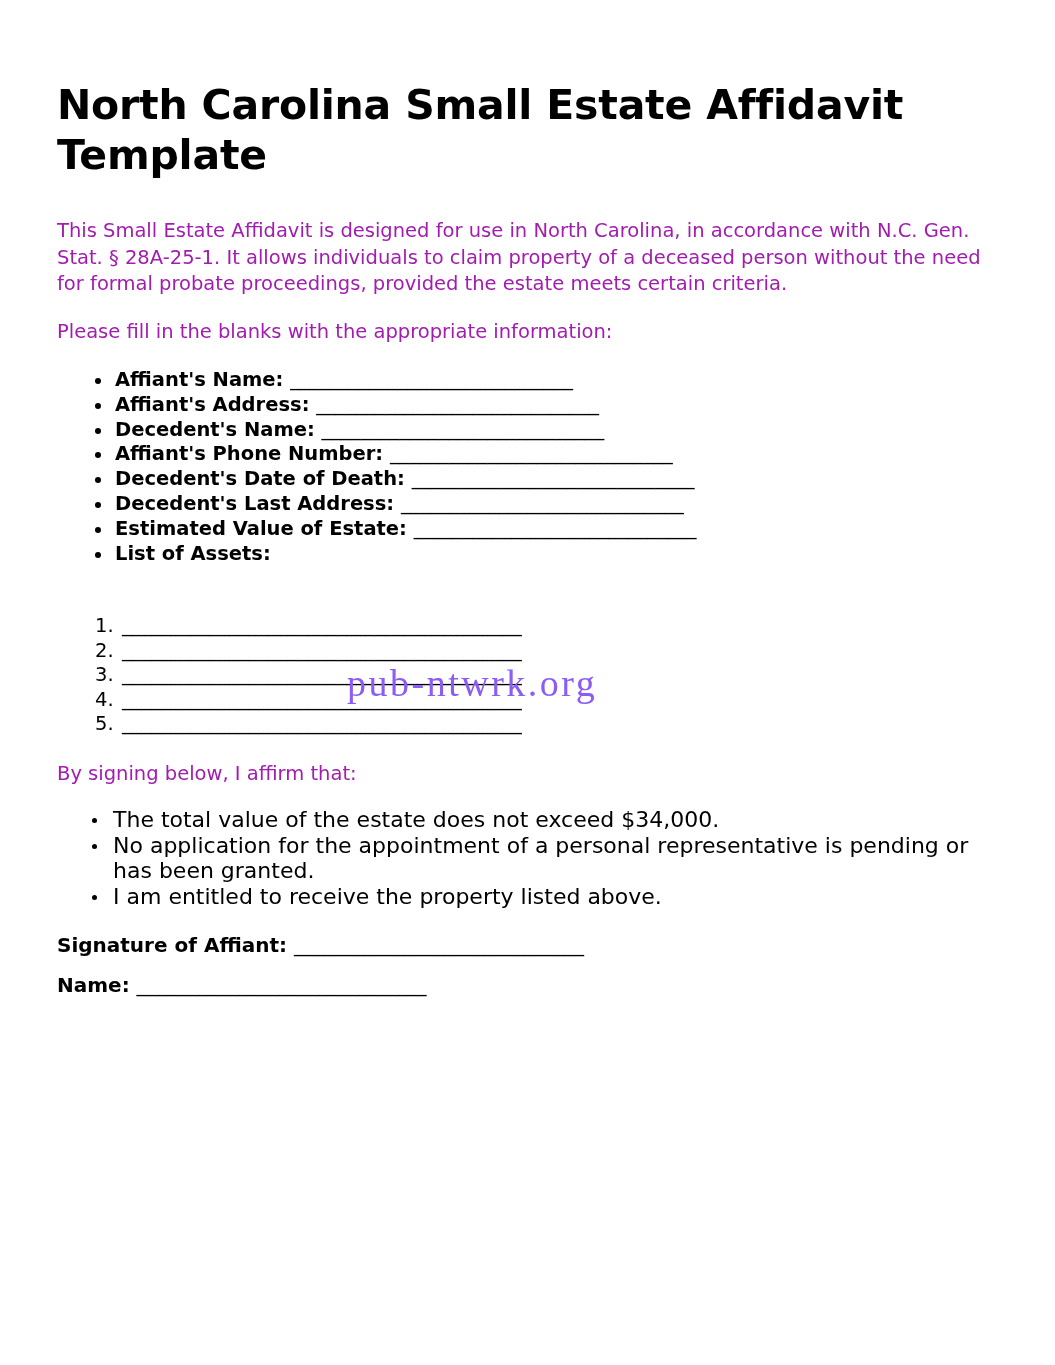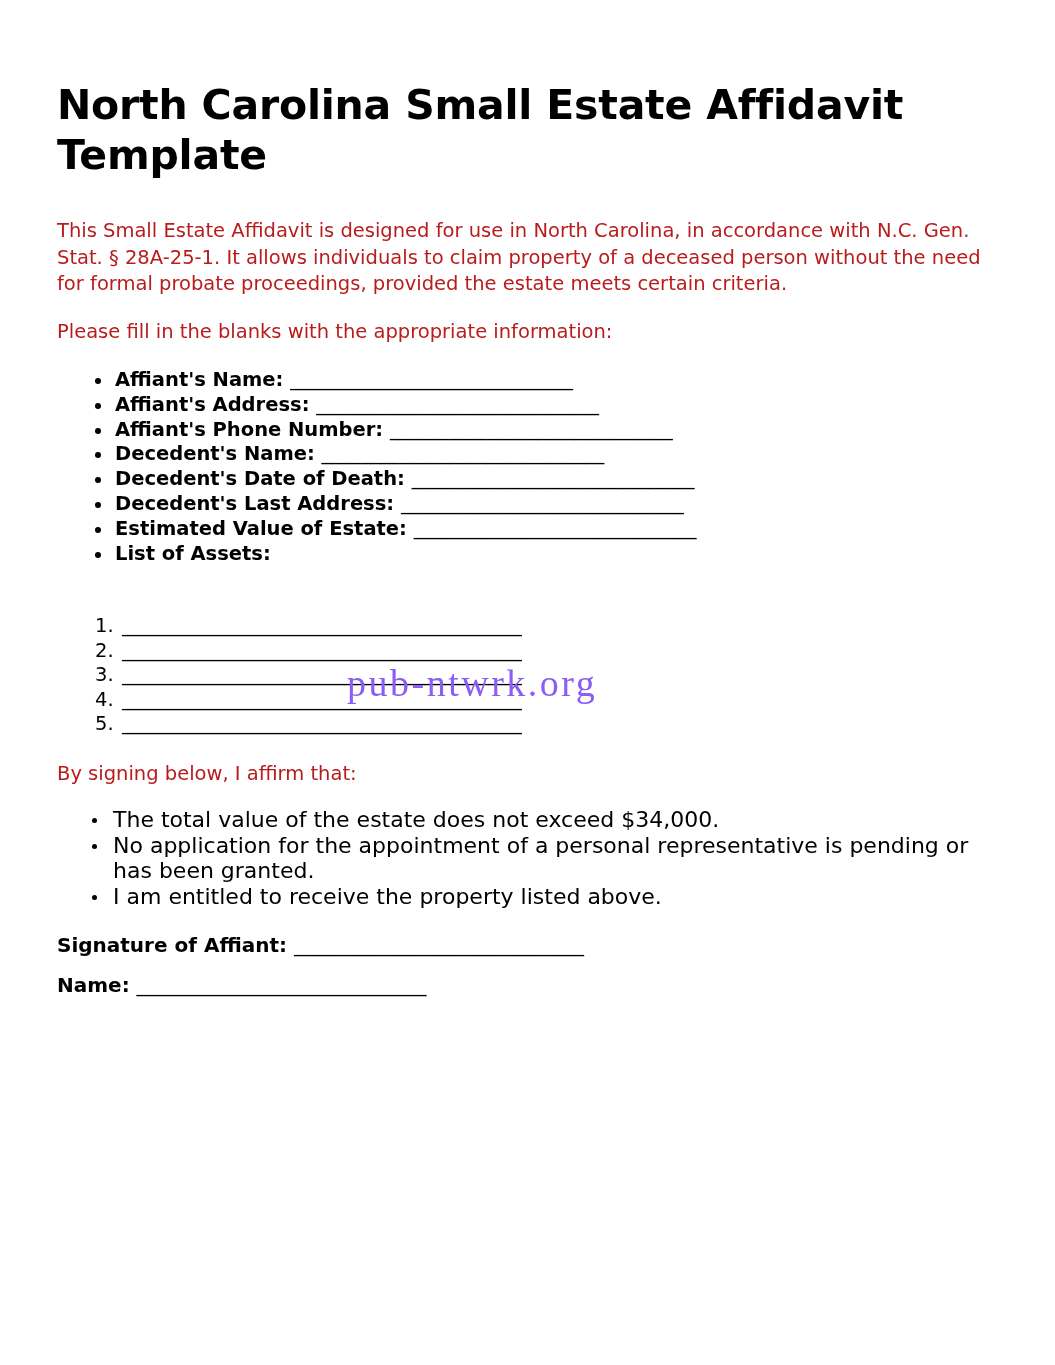--- a/index.html
+++ b/index.html
@@ -36,21 +36,21 @@
     font-weight: bold;
     margin: 0 0 0 0;
     letter-spacing: -0.2px;
     color: #000;
   }
 
   p.para {
     font-size: 19.5px;
     line-height: 26.5px;
     margin: 0;
-    color: #b91c1c;
+    color: #a21caf;
   }
   .gap-after-title { height: 38px; }
   .gap-para { height: 21px; }
 
   ul.fields {
     list-style: none;
     margin: 4px;
     padding: 0;
   }
   ul.fields li {
@@ -168,25 +168,25 @@
     <ul class="fields">
       <li>
         <span>Affiant's Name:</span>
         <span class="blank">_____________________________</span>
       </li>
       <li>
         <span>Affiant's Address:</span>
         <span class="blank">_____________________________</span>
       </li>
       <li>
+        <span>Decedent's Name:</span>
+        <span class="blank">_____________________________</span>
+      </li>
+      <li>
         <span>Affiant's Phone Number:</span>
-        <span class="blank">_____________________________</span>
-      </li>
-      <li>
-        <span>Decedent's Name:</span>
         <span class="blank">_____________________________</span>
       </li>
       <li>
         <span>Decedent's Date of Death:</span>
         <span class="blank">_____________________________</span>
       </li>
       <li>
         <span>Decedent's Last Address:</span>
         <span class="blank">_____________________________</span>
       </li>

